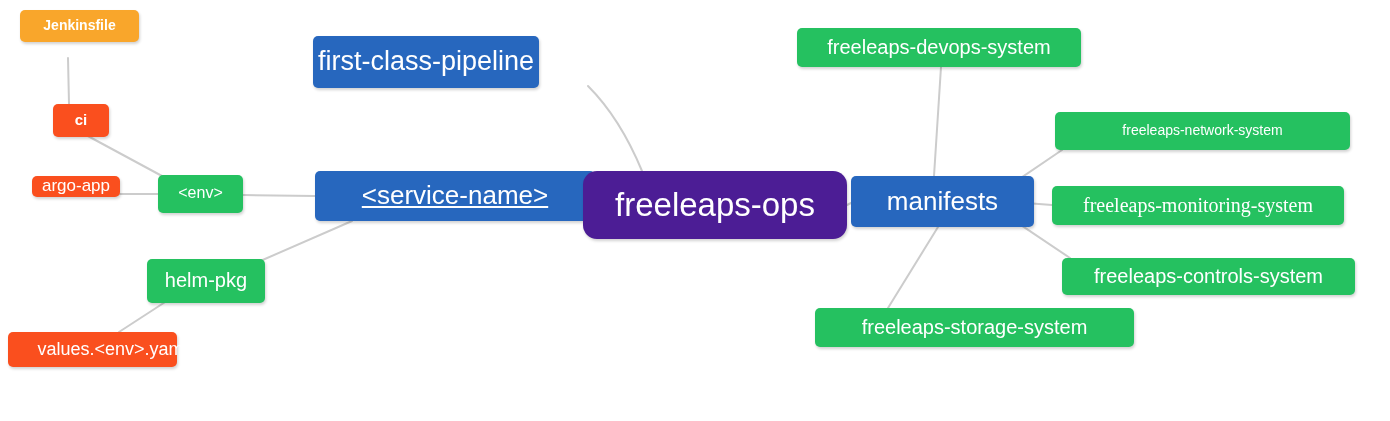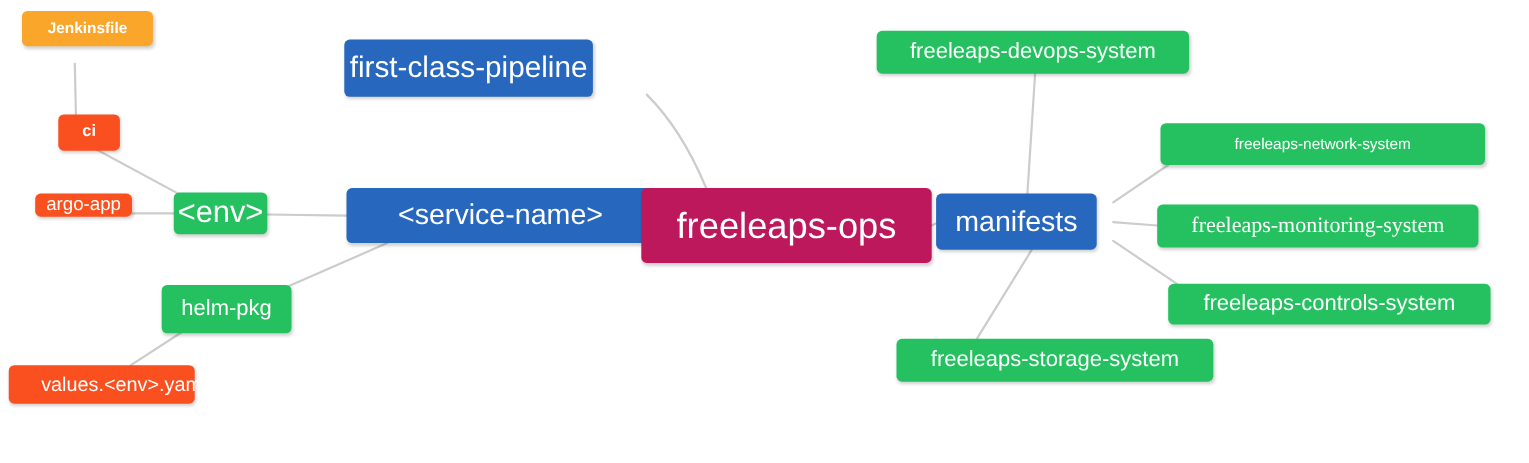--- a/index.html
+++ b/index.html
@@ -34,21 +34,21 @@
     white-space: nowrap;
     box-sizing: border-box;
     cursor: pointer;
     line-height: 1;
     padding-bottom: 2px;
   }
   .blue   { background: #2767be; }
   .green  { background: #25c160; }
   .orange { background: #f9a62b; }
   .red    { background: #fa4f1e; }
-  .dark   { background: #be185d; }
+  .dark   { background: #4c1d95; border-radius: 14px; }
   .bold   { font-weight: bold; }
 </style>
 </head>
 <body>
 
 <div class="canvas">
 
   <svg class="edges">
     <line x1="68" y1="58" x2="69" y2="104"></line>
     <line x1="86" y1="135" x2="162" y2="176"></line>
@@ -65,37 +65,37 @@
     <line x1="1012" y1="219" x2="1070" y2="258"></line>
     <line x1="938" y1="227" x2="888" y2="308"></line>
   </svg>
 
   <div class="node orange bold" style="left:20px;  top:10px;  width:119px;  height:32px; font-size:14px;">Jenkinsfile</div>
 
   <div class="node red bold" style="left:53px;  top:104px; width:56px;  height:33px; font-size:15px;">ci</div>
 
   <div class="node red" style="left:32px;  top:176px; width:88px;  height:21px; font-size:17px;">argo-app</div>
 
-  <div class="node green" style="left:158px; top:175px; width:85px;  height:38px; font-size:28px;text-align:right;">&lt;env&gt;</div>
+  <div class="node green" style="left:158px; top:175px; width:85px;  height:38px; font-size:16px;text-align:right;">&lt;env&gt;</div>
 
   <div class="node green" style="left:147px; top:259px; width:118px; height:44px; font-size:20px;">helm-pkg</div>
 
   <div class="node red" style="left:8px;   top:332px; width:169px; height:35px; font-size:18px;padding-left:40px;">values.&lt;env&gt;.yaml</div>
 
   <div class="node blue" style="left:313px; top:36px;  width:226px; height:52px; font-size:27px;">first-class-pipeline</div>
 
-  <div class="node blue" style="left:315px; top:171px; width:280px; height:50px; font-size:26px;">&lt;service-name&gt;</div>
+  <div class="node blue" style="left:315px; top:171px; width:280px; height:50px; font-size:26px;text-decoration:underline;">&lt;service-name&gt;</div>
 
   <div class="node dark" style="left:583px; top:171px; width:264px; height:68px; font-size:33px;">freeleaps-ops</div>
 
-  <div class="node blue" style="left:851px; top:176px; width:146px; height:51px; font-size:26px;">manifests</div>
+  <div class="node blue" style="left:851px; top:176px; width:183px; height:51px; font-size:26px;">manifests</div>
 
   <div class="node green" style="left:797px;  top:28px;  width:284px; height:39px; font-size:20px;">freeleaps-devops-system</div>
 
   <div class="node green" style="left:1055px; top:112px; width:295px; height:38px; font-size:14px;">freeleaps-network-system</div>
 
   <div class="node green" style="left:1052px; top:186px; width:292px; height:39px; font-size:20px;font-family:Liberation Serif, serif;">freeleaps-monitoring-system</div>
 
   <div class="node green" style="left:1062px; top:258px; width:293px; height:37px; font-size:20px;">freeleaps-controls-system</div>
 
-  <div class="node green" style="left:815px;  top:308px; width:288px; height:39px; font-size:20px;text-align:right;">freeleaps-storage-system</div>
+  <div class="node green" style="left:815px;  top:308px; width:319px; height:39px; font-size:20px;text-align:right;">freeleaps-storage-system</div>
 
 </div>
 
 </body></html>

